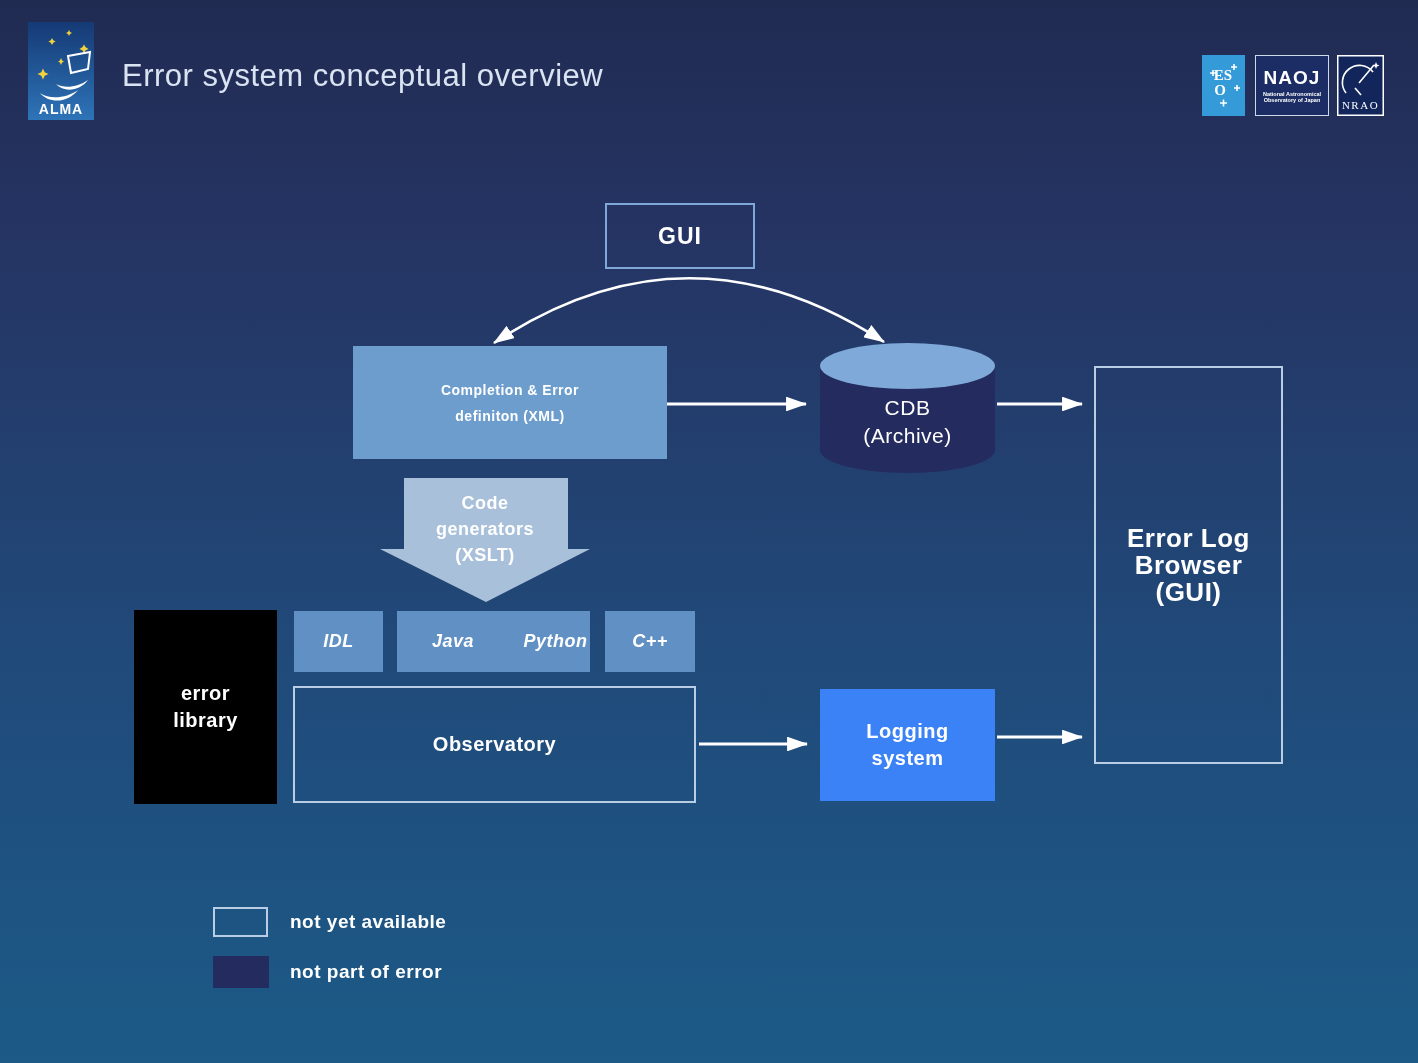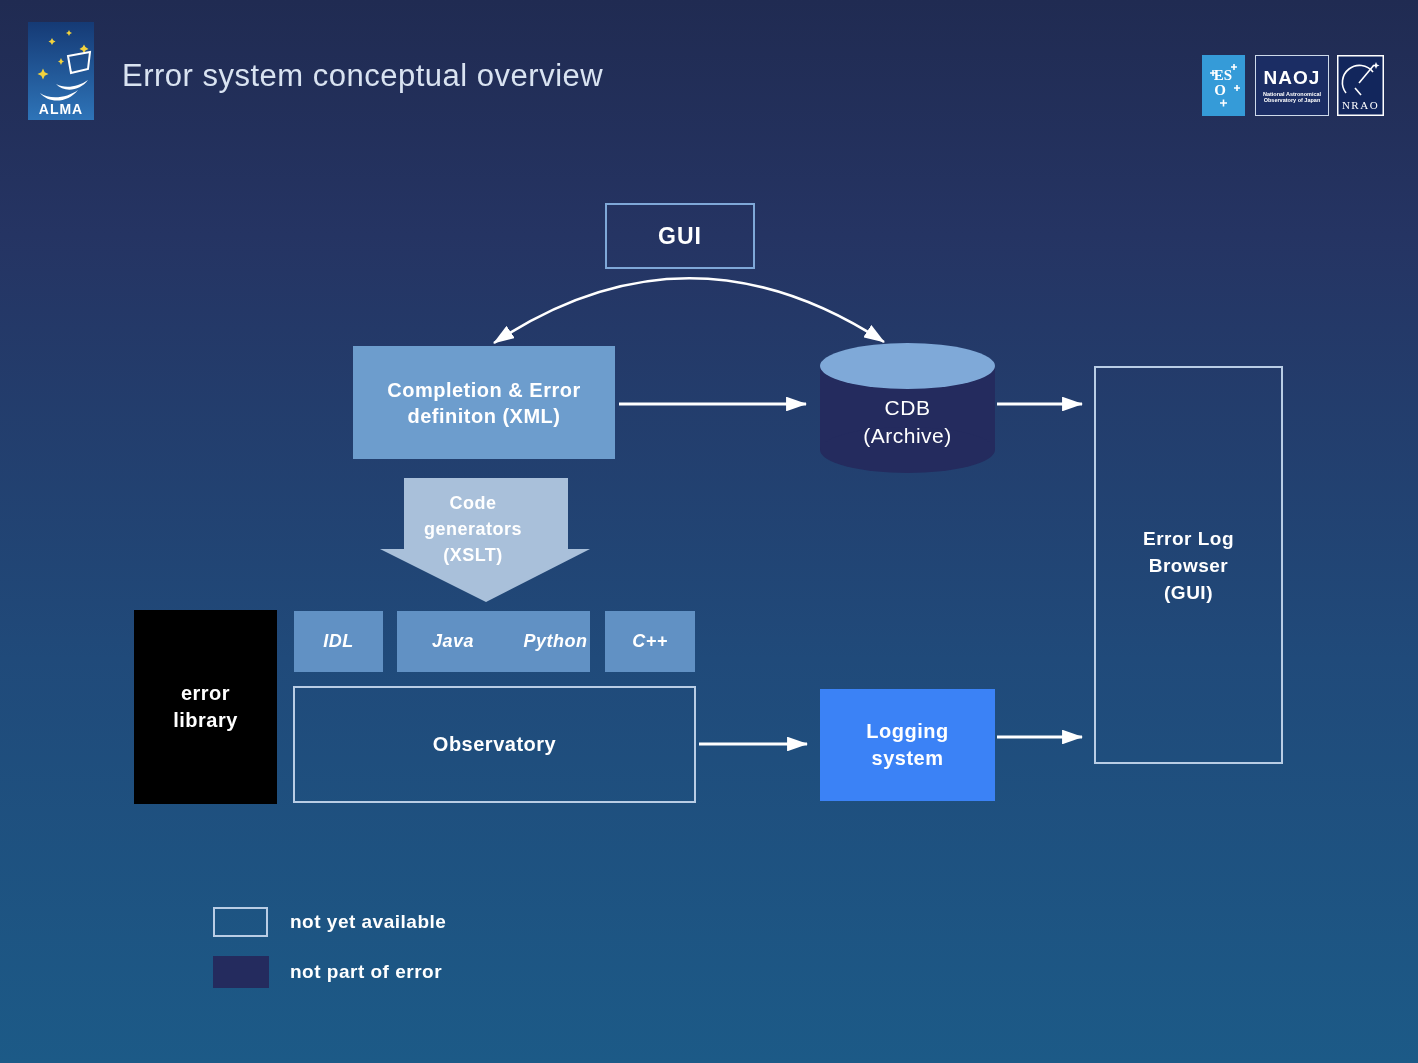--- a/index.html
+++ b/index.html
@@ -12,24 +12,24 @@
   .slide-title {
     left:122px; top:58px; font-size:31px; font-weight:normal;
     color:#d9e3f1; letter-spacing:0.5px;
   }
   .node {
     display:flex; align-items:center; justify-content:center; text-align:center;
     color:#ffffff; font-weight:bold; white-space:pre-line; letter-spacing:0.5px;
     z-index:2; box-sizing:border-box;
   }
   .gui-box       { left:605px; top:203px; width:150px; height:66px; border:2px solid #7fa8d8; font-size:23px; letter-spacing:1px; }
-  .completion-box{ left:353px; top:346px; width:262px; height:113px; background:#6d9dcd; font-size:20px; line-height:26px; }
+  .completion-box{ left:353px; top:346px; width:314px; height:113px; background:#6d9dcd; font-size:14px; line-height:26px; }
   .cdb-label     { left:820px; top:394px; width:175px; font-weight:normal; font-size:21px; line-height:28px; }
-  .elb-box       { left:1094px; top:366px; width:189px; height:398px; border:2px solid #b9cde5; font-size:19px; line-height:27px; }
-  .codegen-label { left:366px; top:490px; width:214px; font-size:18px; line-height:26px; }
+  .elb-box       { left:1094px; top:366px; width:189px; height:398px; border:2px solid #b9cde5; font-size:26px; line-height:27px; }
+  .codegen-label { left:378px; top:490px; width:214px; font-size:18px; line-height:26px; }
   .errorlib-box  { left:134px; top:610px; width:143px; height:194px; background:#000000; font-size:20px; line-height:27px; }
   .lang-box      { top:611px; height:61px; background:#6191c4; font-size:18px;font-style:italic; }
   .lang-idl      { left:294px; width:89px; }
   .lang-java     { left:397px; width:112px; }
   .lang-python   { left:500px; width:90px;padding-left:21px; }
   .lang-cpp      { left:605px; width:90px; }
   .application-box{ left:293px; top:686px; width:403px; height:117px; border:2px solid #b9cde5; font-size:20px; }
   .logging-box   { left:820px; top:689px; width:175px; height:112px; background:#3b82f6; font-size:20px; line-height:27px; }
   .legend-box-outline { left:213px; top:907px; width:55px; height:30px; border:2px solid #b9cde5; }
   .legend-box-filled  { left:213px; top:956px; width:56px; height:32px; background:#242b5e; }

